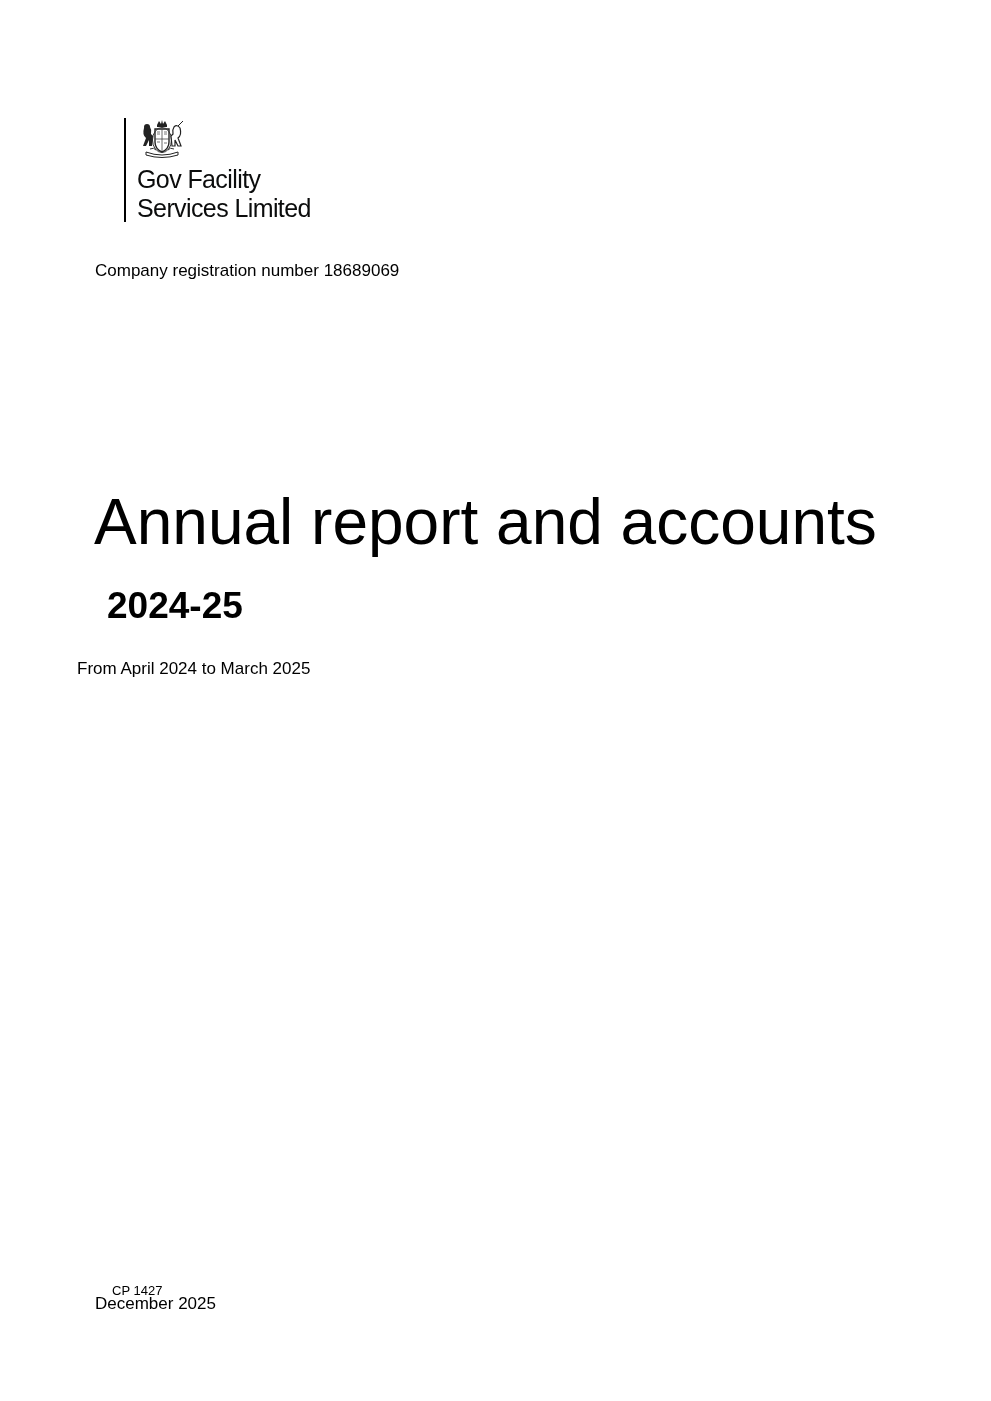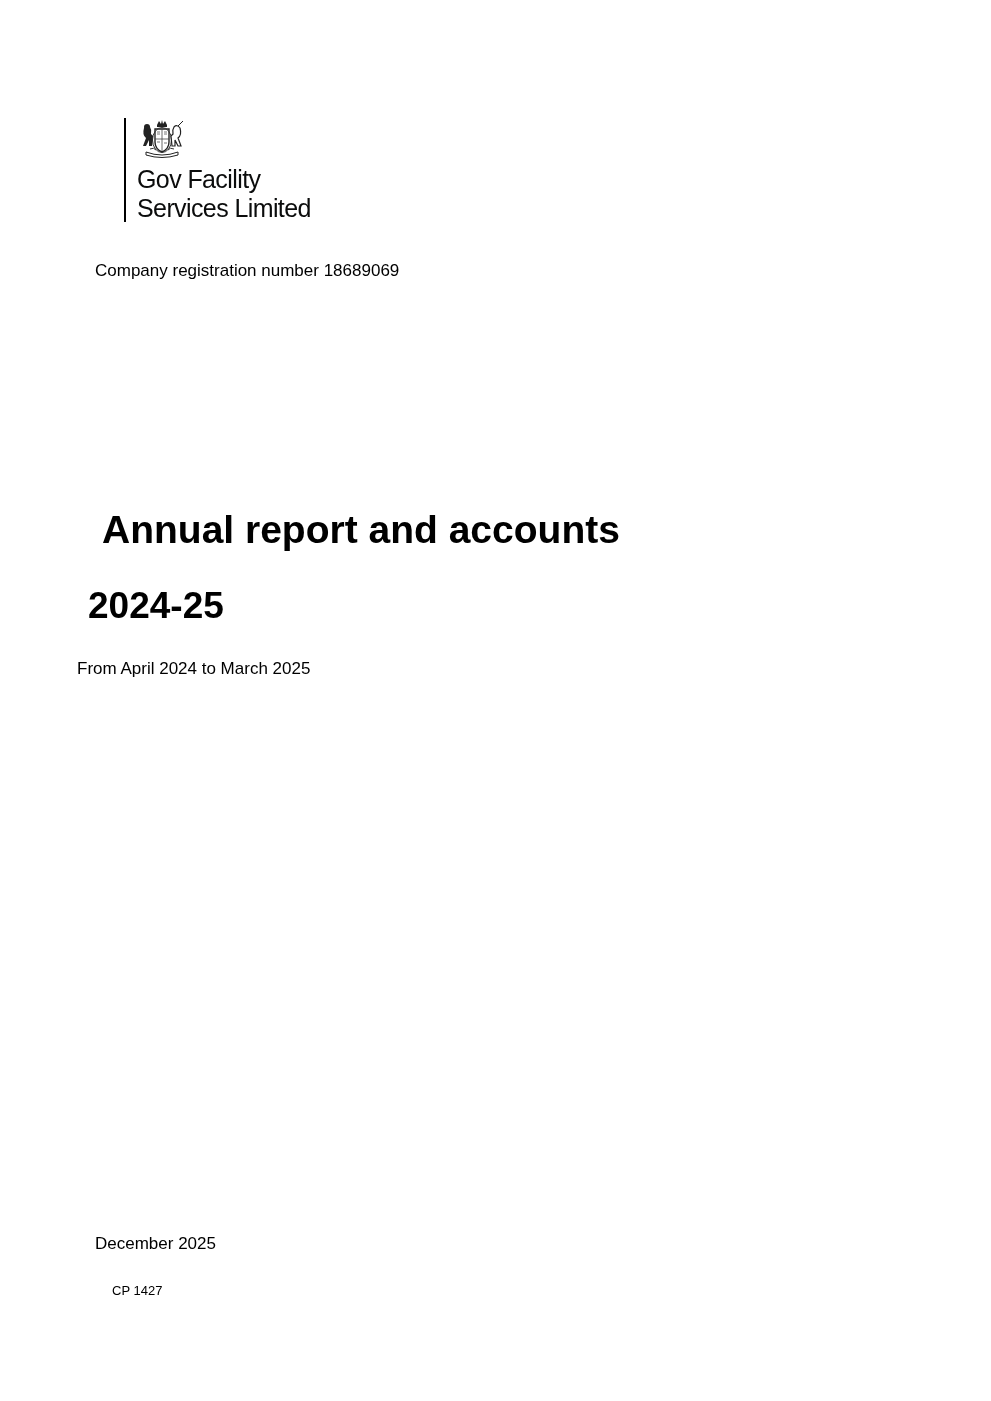--- a/index.html
+++ b/index.html
@@ -46,49 +46,49 @@
       left: 95px;
       top: 261px;
       font-size: 17px;
       line-height: 20px;
       white-space: nowrap;
     }
     .main-title {
       position: absolute;
       left: 94px;
       top: 490px;
-      margin: 8px;
-      font-size: 39px;
+      margin: 0;
+      font-size: 64px;
       line-height: 64px;
-      font-weight: bold;
+      font-weight: normal;
       white-space: nowrap;
       letter-spacing: 0px;
     }
     .sub-title {
       position: absolute;
-      left: 88px;
+      left: 107px;
       top: 584px;
       margin: 0;
       font-size: 37px;
       line-height: 44px;
       font-weight: bold;
       white-space: nowrap;
     }
     .period {
       position: absolute;
       left: 77px;
       top: 659px;
       font-size: 17px;
       line-height: 20px;
       white-space: nowrap;
     }
     .date {
       position: absolute;
       left: 95px;
-      top: 1234px;
+      top: 1294px;
       font-size: 17px;
       line-height: 20px;
       white-space: nowrap;
       text-align: center;
     }
     .cp-number {
       position: absolute;
       left: 112px;
       top: 1281px;
       font-size: 13px;

